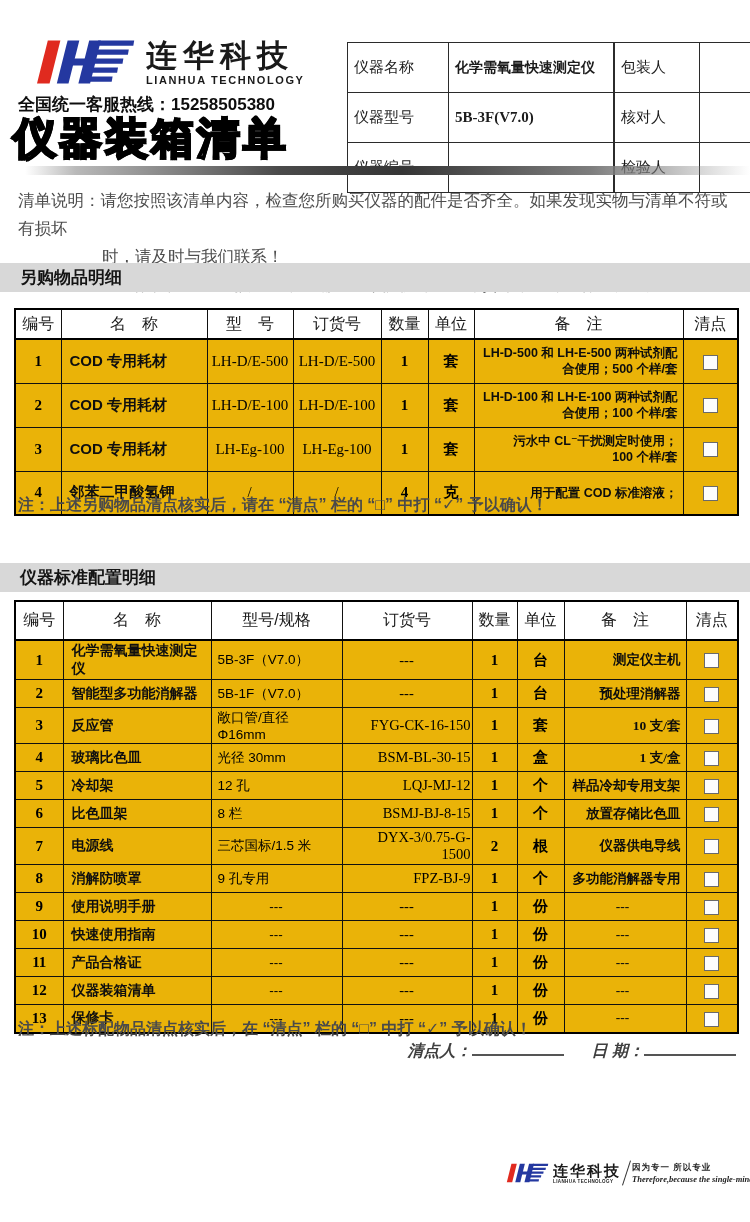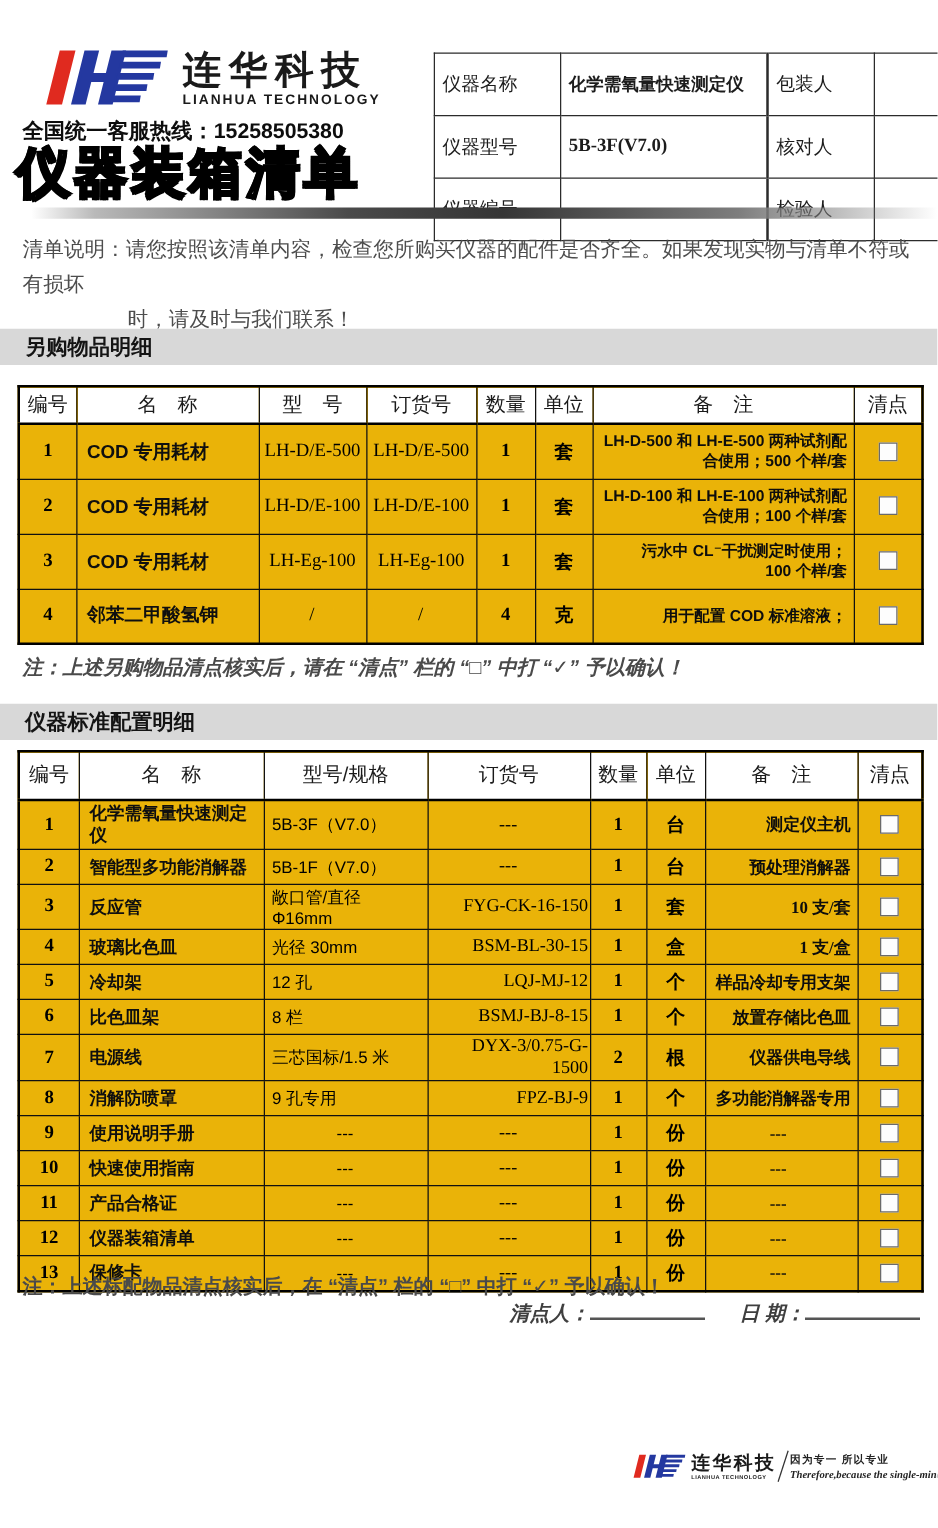--- a/index.html
+++ b/index.html
@@ -70,21 +70,21 @@
   .t1{left:14px;top:308px;width:723px;}
   .t1 thead tr{height:30px;}
   .t1 tbody tr{height:44px;}
   .t2{left:14px;top:600px;width:723px;}
   .t2 thead tr{height:39px;}
   .t2 tbody tr{height:28px;}
   .t2 td.c-name{font-size:14px;}
   .t2 td.c-remark{font-size:13.5px;font-weight:700;font-family:Liberation Serif, serif;}
 
   .note{left:18px;font-size:16px;color:#4a4a4a;font-weight:600;}
-  .note1{top:524px;font-style:italic;} .note2{top:1019px;}
+  .note1{top:495px;} .note2{top:1019px;}
 
   
   .signature{top:1040px;right:14px;font-size:16px;font-weight:700;color:#3f3f3f;font-style:italic;}
   .sig-line{display:inline-block;width:92px;border-bottom:2px solid #555;height:14px;margin-right:28px;}
   .sig-line.last{margin-right:0;}
 
   
   .footer{left:503px;top:1160px;display:flex;align-items:center;width:247px;overflow:hidden;}
   .f-mark{width:46px;height:26px;flex:0 0 auto;}
   .f-text{margin-left:4px;flex:0 0 auto;}

